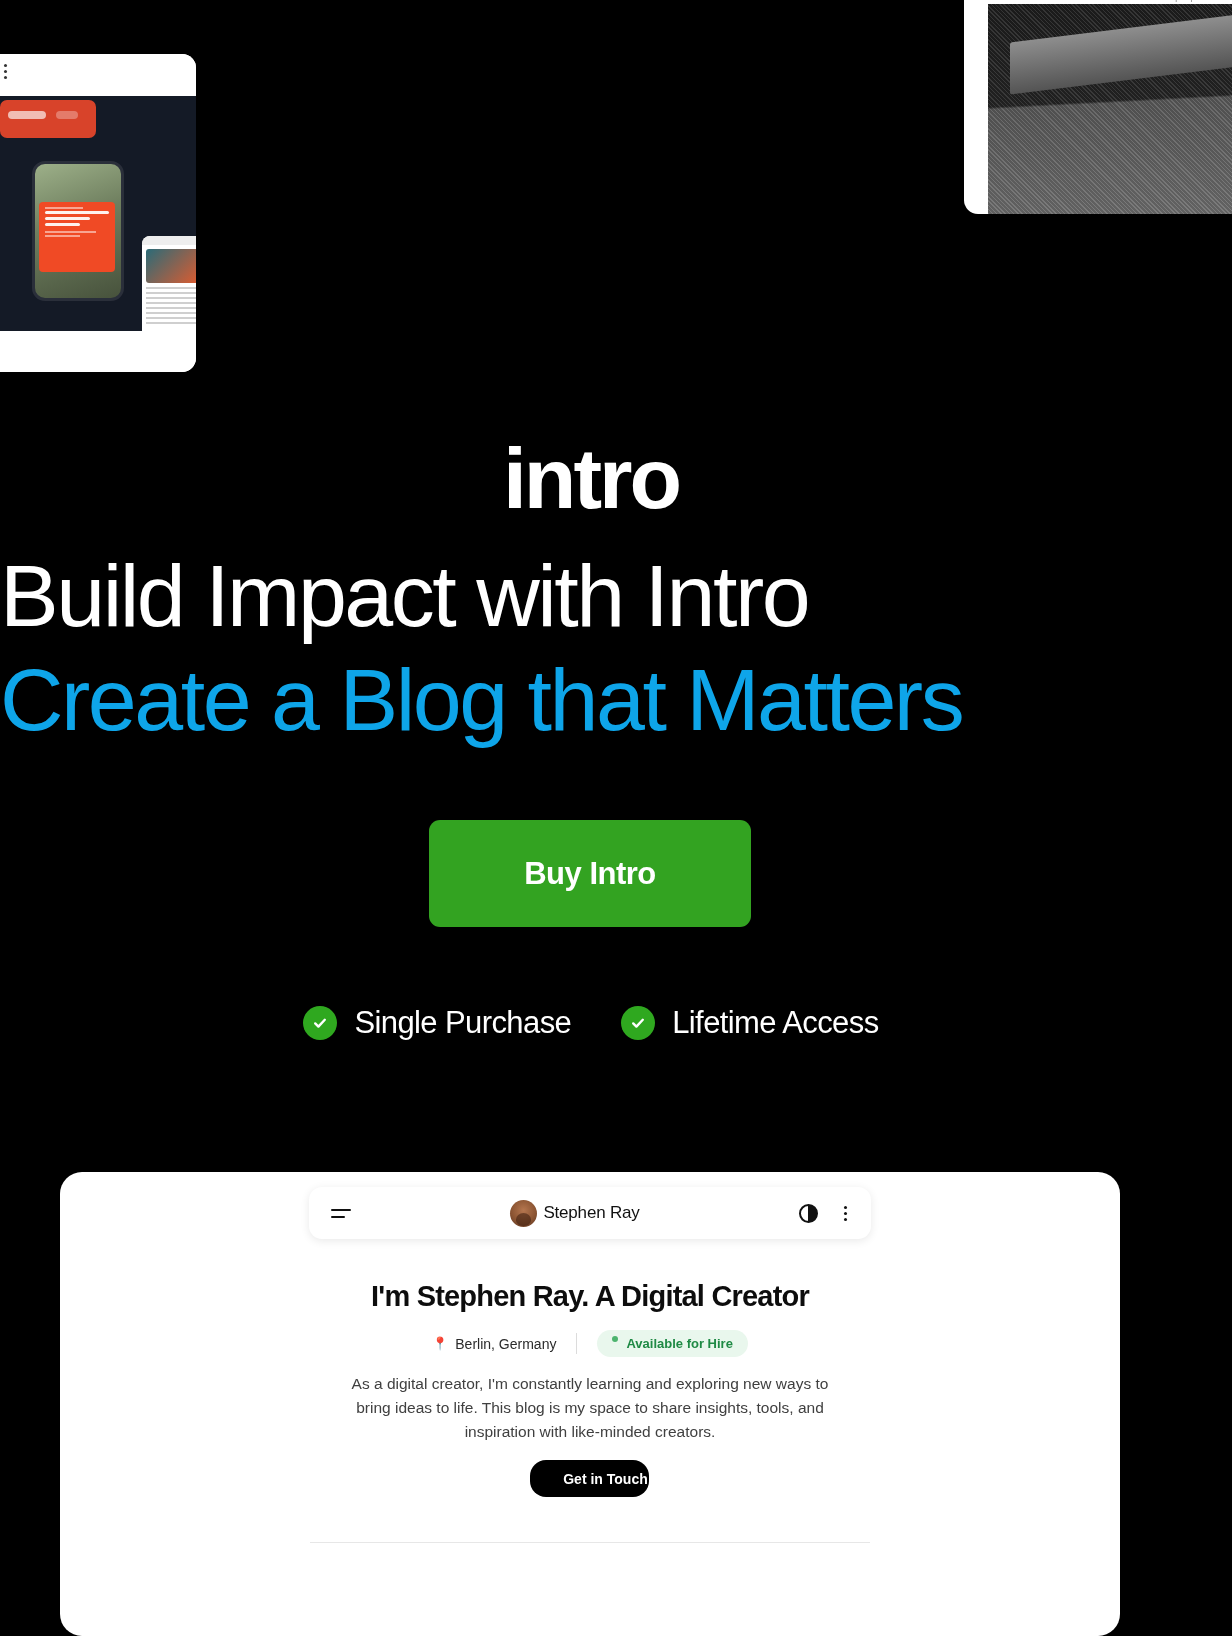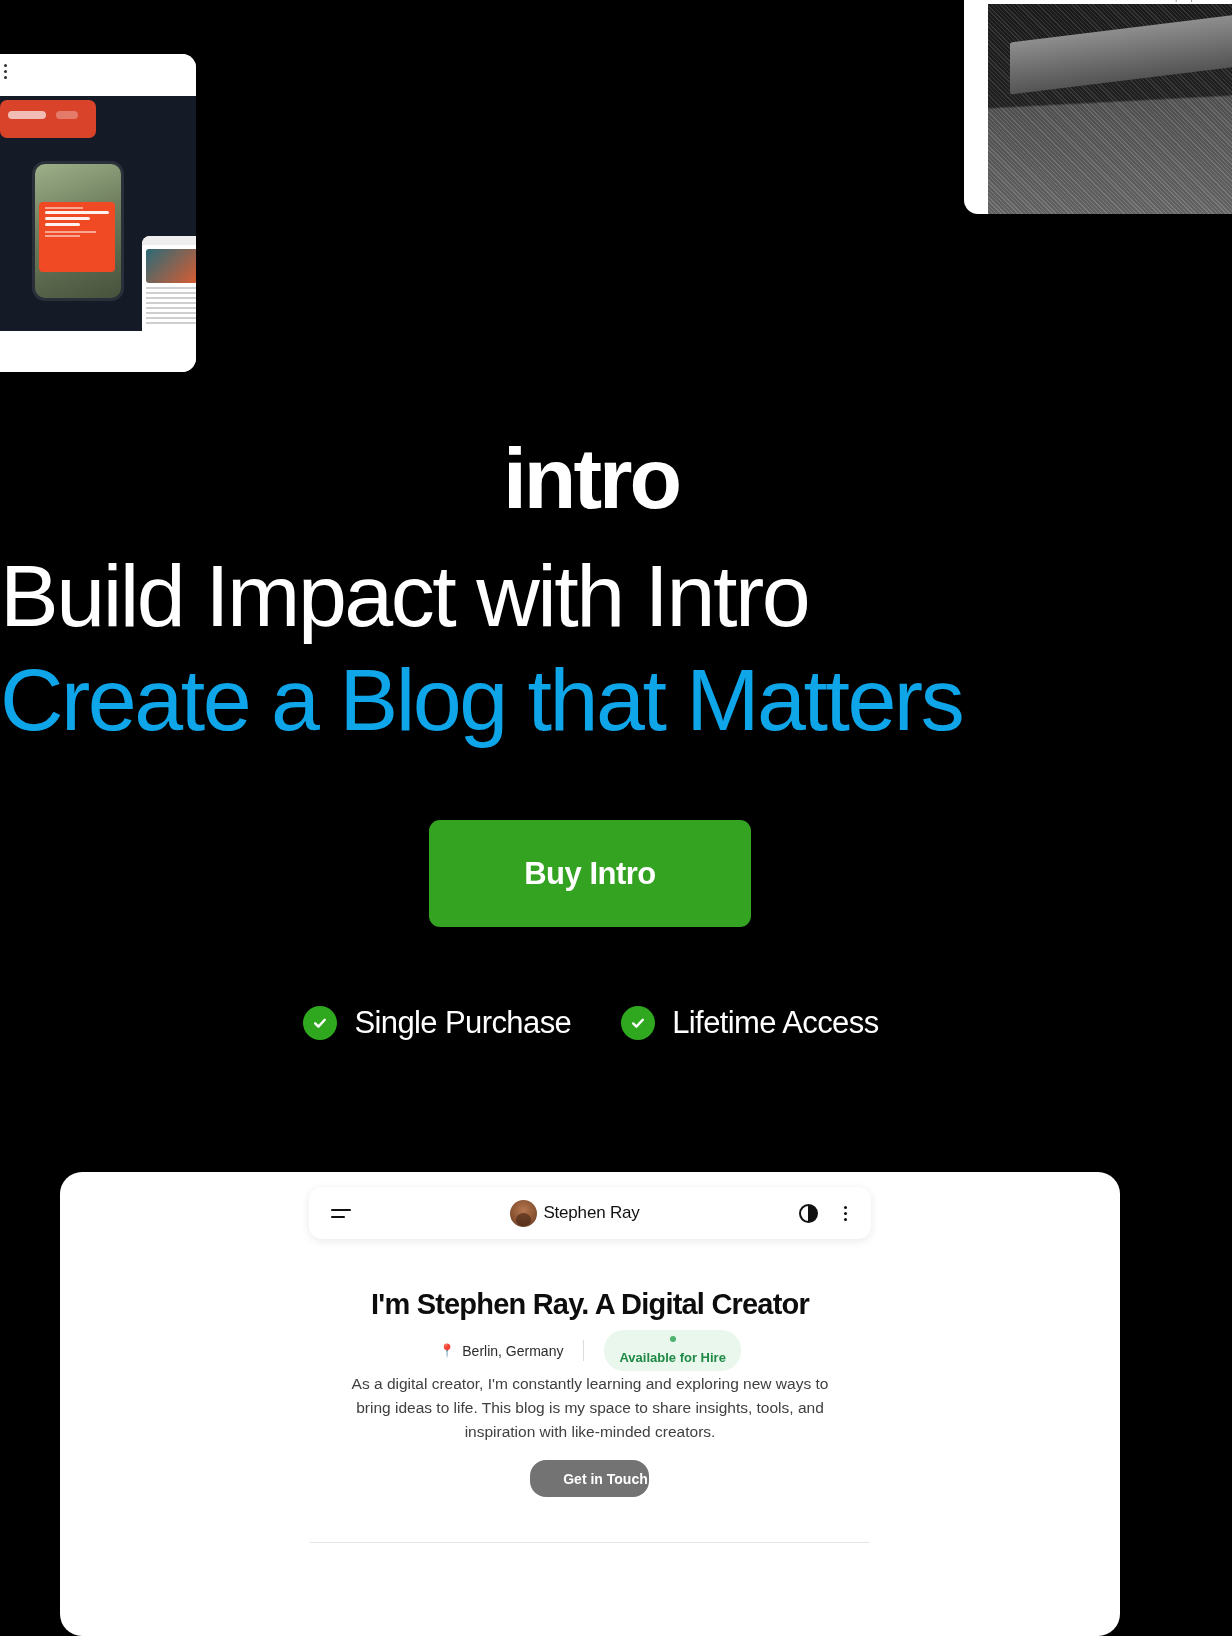--- a/index.html
+++ b/index.html
@@ -321,21 +321,21 @@
     cursor: pointer;
   }
   .kebab {
     display: flex; flex-direction: column; gap: 3px;
     cursor: pointer; padding: 2px;
   }
   .kebab i { display:block; width: 3px; height: 3px; border-radius:50%; background:#111; }
 
   .profile-title {
     position: absolute;
-    left: 0; top: 116px;
+    left: 0; top: 108px;
     width: 1060px;
     text-align: center;
     color: #0d0d0d;
     font-size: 29px;
     font-weight: bold;
     letter-spacing: -0.8px;
   }
 
   .meta-row {
     position: absolute;
@@ -353,50 +353,49 @@
     color: #2b2b2b;
     font-size: 14px;
   }
   .pin { font-size: 13px; line-height: 1; }
   .meta-divider {
     width: 1px; height: 21px;
     background: #dcdcdc;
   }
   .hire-pill {
     display: flex;
-    align-items: center;
+    align-items: flex-start;
     gap: 8px;
     background: #e9f7ed;
     border-radius: 20px;
     padding: 6px 15px;
     color: #1f8a45;
     font-size: 13px;
     font-weight: bold;
-    flex-direction: column;
   }
   .hire-dot {
     width: 6px; height: 6px; border-radius: 50%;
     background: #4cb46e;
   }
 
   .bio {
     position: absolute;
     left: 280px; top: 200px;
     width: 500px;
     text-align: center;
     color: #404040;
     font-size: 15.5px;
     line-height: 1.55;
   }
 
   .touch-button {
     position: absolute;
     left: 470px; top: 288px;
     width: 119px; height: 37px;
-    background: #737373;
+    background: #000000;
     color: #ffffff;
     border: none;
     border-radius: 16px;
     font-family: "Liberation Sans", sans-serif;
     font-size: 14px;
     font-weight: bold;
     cursor: pointer;
     padding-left: 32px;
   }
 

